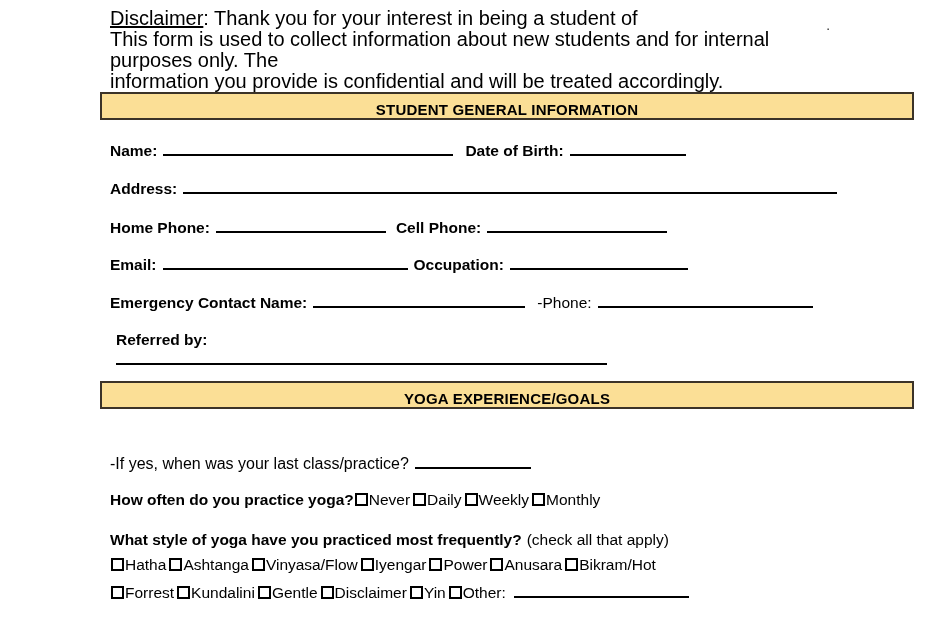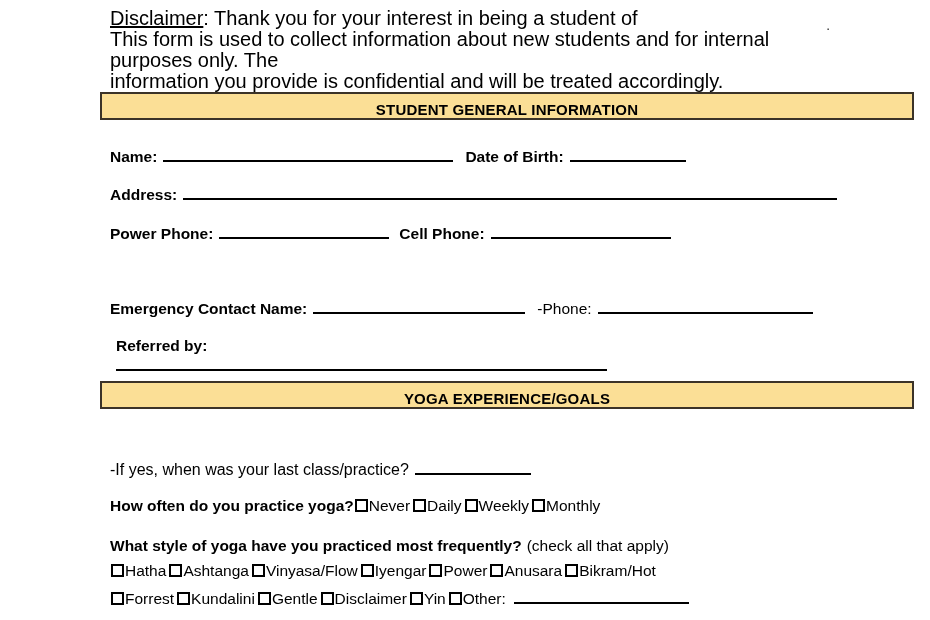--- a/index.html
+++ b/index.html
@@ -67,21 +67,20 @@
   #banner-yoga { top: 381px; }
 
   
   .row {
     position: absolute;
     left: 110px;
     display: flex;
     align-items: baseline;
     font-size: 15.5px;
     white-space: nowrap;
-    margin-top: 6px;
   }
   .lbl {
     font-weight: bold;
   }
   .lbl-reg {
     font-weight: normal;
   }
   .blank {
     display: inline-block;
     border-bottom: 2px solid #000;
@@ -151,27 +150,34 @@
     <span class="lbl">Date of Birth:</span>
     <span class="blank" style="width:116px;"></span>
   </div>
 
   <div class="row" style="top:178px;">
     <span class="lbl">Address:</span>
     <span class="blank" style="width:654px;"></span>
   </div>
 
   <div class="row" style="top:217px;">
-    <span class="lbl">Power Phone:</span>
+    <span class="lbl">Home Phone:</span>
     <span class="blank" style="width:170px;"></span>
     <span class="gap" style="width:10px;"></span>
     <span class="lbl">Cell Phone:</span>
     <span class="blank" style="width:180px;"></span>
   </div>
 
+  <div class="row" style="top:254px;">
+    <span class="lbl">Email:</span>
+    <span class="blank" style="width:245px;"></span>
+    <span class="gap" style="width:6px;"></span>
+    <span class="lbl">Occupation:</span>
+    <span class="blank" style="width:178px;"></span>
+  </div>
 
   <div class="row" style="top:292px;">
     <span class="lbl">Emergency Contact Name:</span>
     <span class="blank" style="width:212px;"></span>
     <span class="gap" style="width:12px;"></span>
     <span class="lbl-reg">-Phone:</span>
     <span class="blank" style="width:215px;"></span>
   </div>
 
   <div class="row" style="top:331px;flex-direction:column;">

